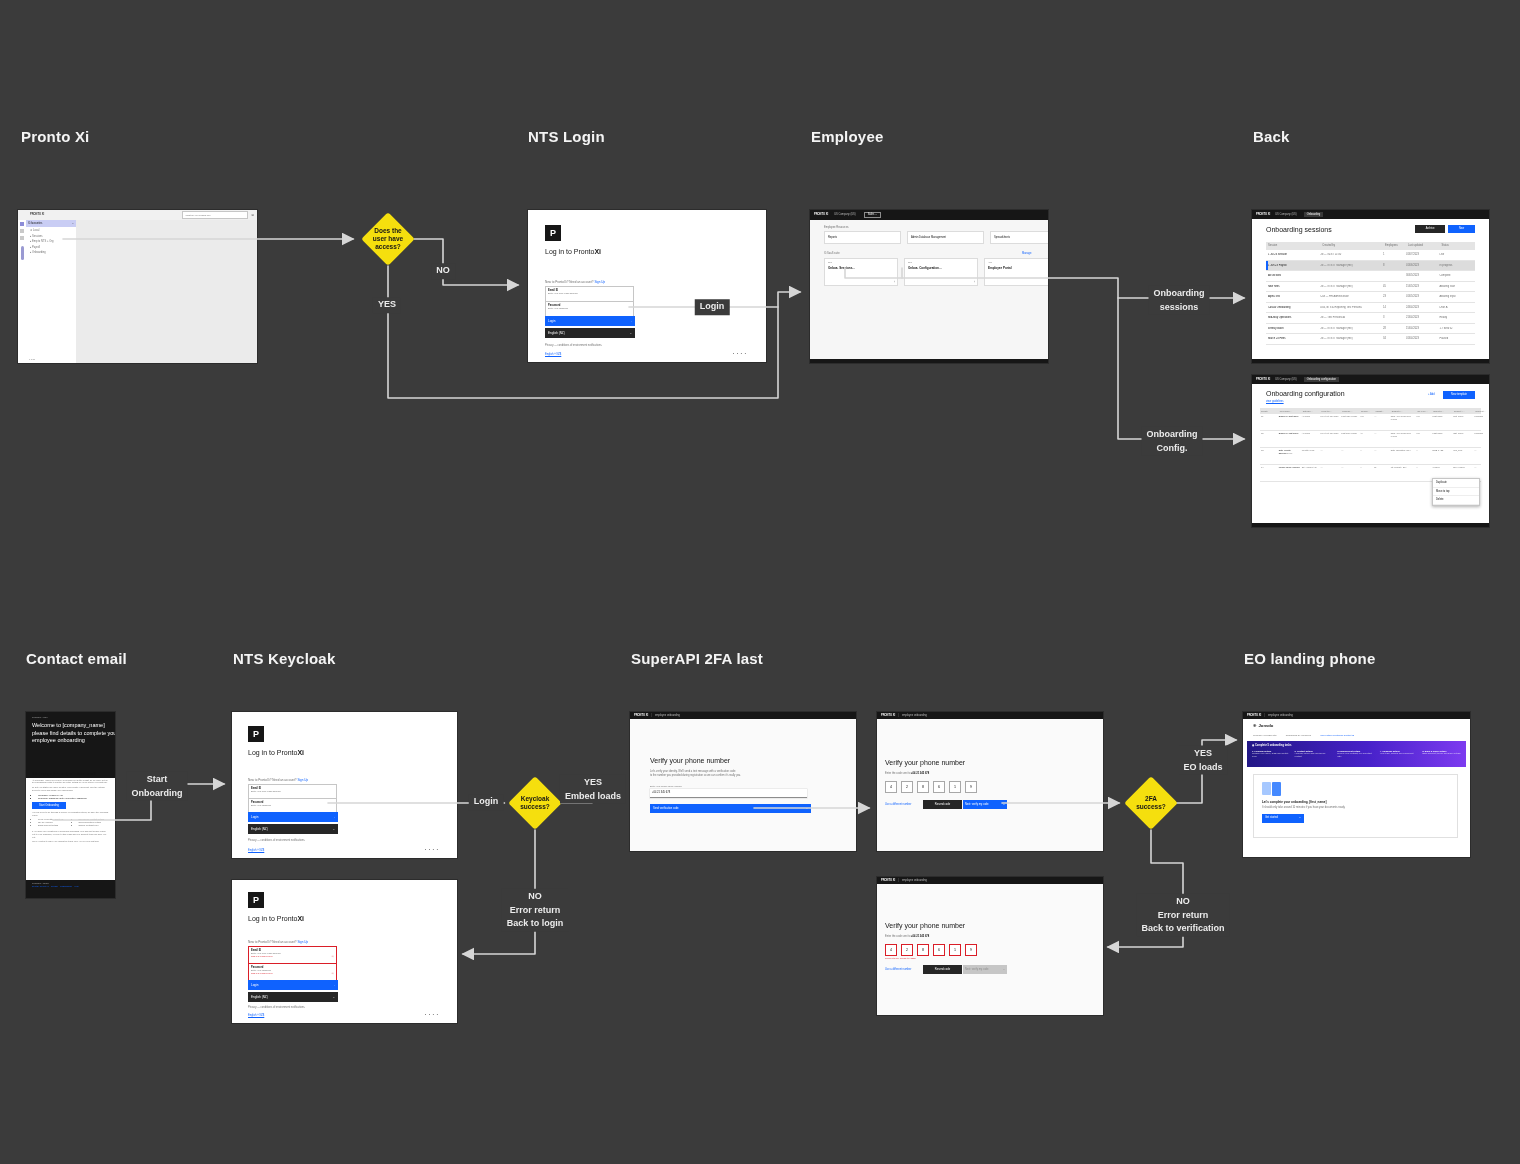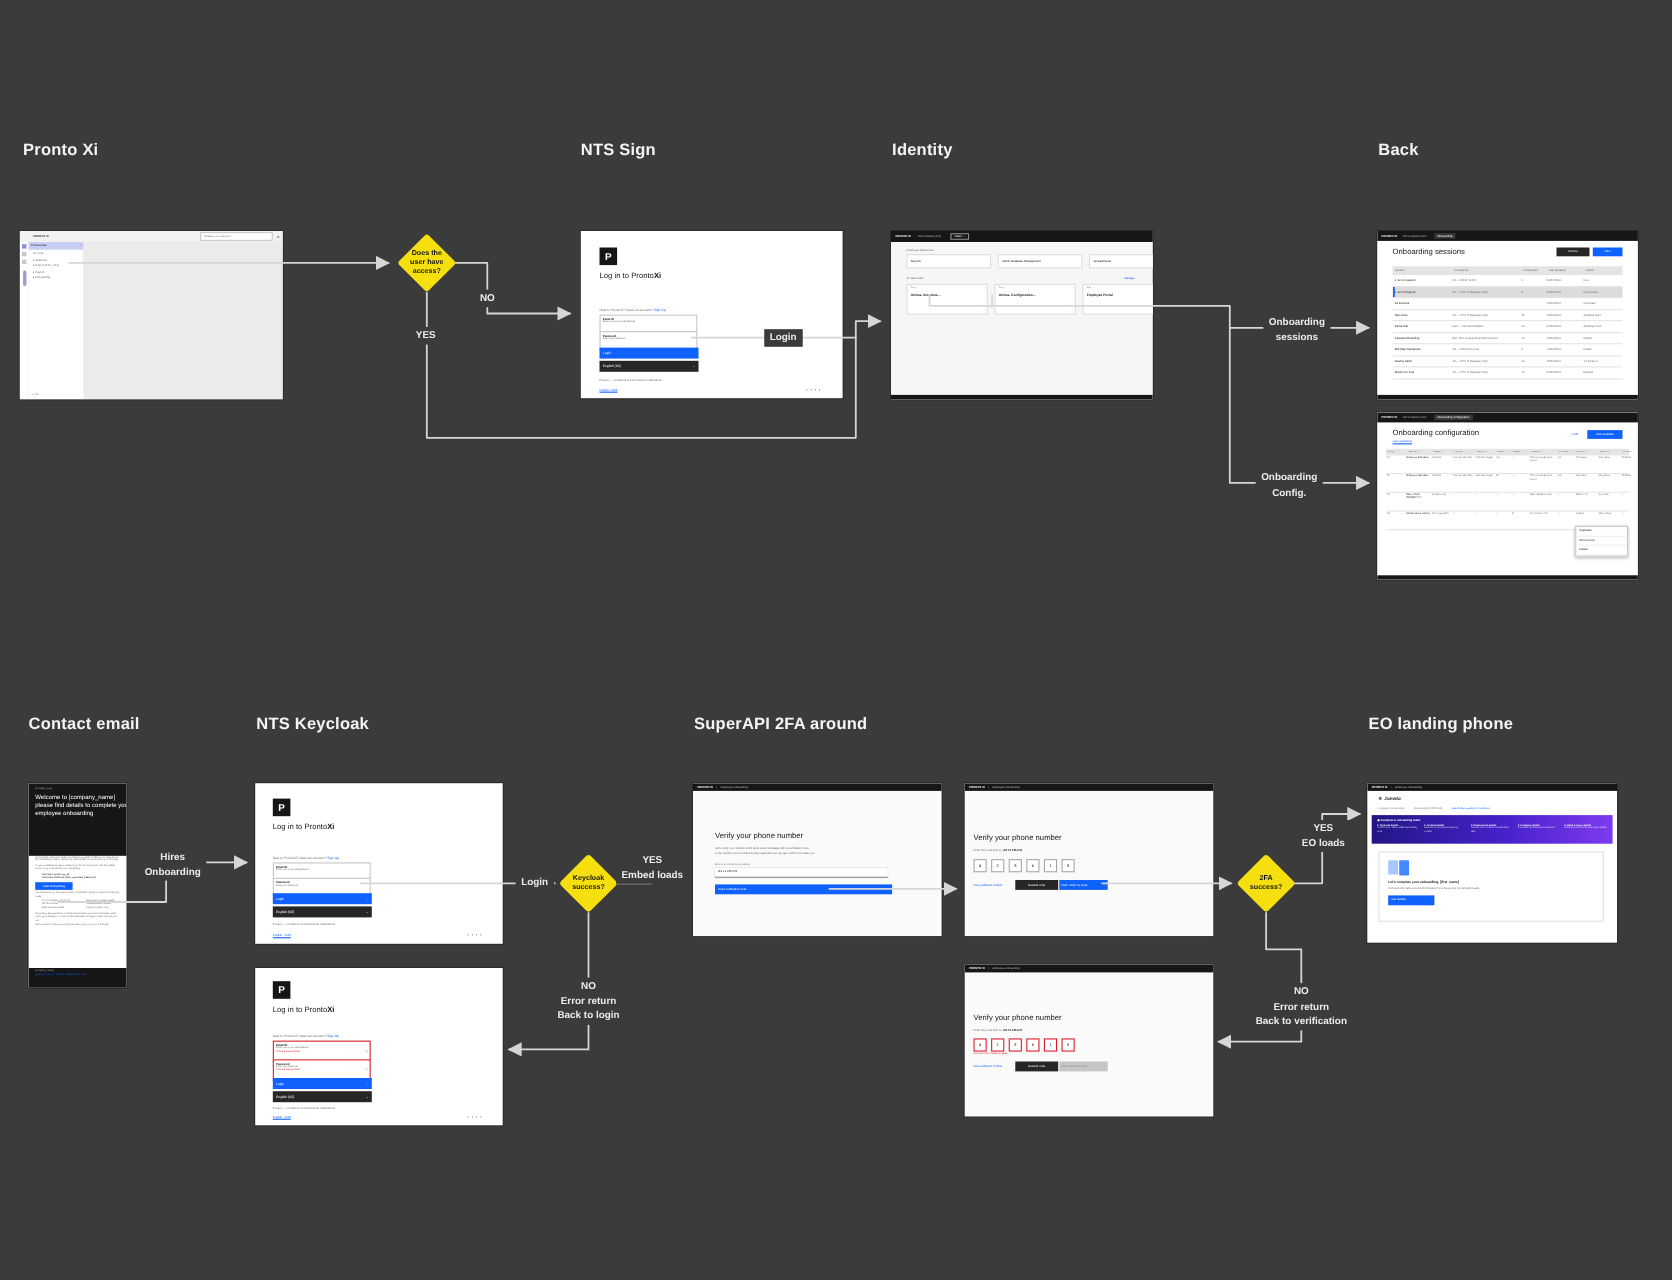--- a/index.html
+++ b/index.html
@@ -37,26 +37,26 @@
   .book i+i{background:#4589ff;height:14px;}
   ul{margin:1px 0;padding-left:6px;}
   li{margin:0;}
 </style>
 </head>
 <body>
 
 <div id="canvas">
 
   <div class="sect" style="left:21px;top:128px;">Pronto Xi</div>
-  <div class="sect" style="left:528px;top:128px;">NTS Sign</div>
-  <div class="sect" style="left:811px;top:128px;">Identity</div>
+  <div class="sect" style="left:528px;top:128px;">NTS Login</div>
+  <div class="sect" style="left:811px;top:128px;">Employee</div>
   <div class="sect" style="left:1253px;top:128px;">Back</div>
   <div class="sect" style="left:26px;top:650px;">Contact email</div>
   <div class="sect" style="left:233px;top:650px;">NTS Keycloak</div>
-  <div class="sect" style="left:631px;top:650px;">SuperAPI 2FA around</div>
+  <div class="sect" style="left:631px;top:650px;">SuperAPI 2FA last</div>
   <div class="sect" style="left:1244px;top:650px;">EO landing phone</div>
 
   <div class="scr" style="left:18px;top:210px;width:239px;height:153px;">
     <div class="abs" style="left:0;top:0;width:239px;height:10px;background:#f1f1f1;border-bottom:.5px solid #d8d8d8;display:flex;align-items:center;">
       <span class="f25" style="font-weight:700;margin-left:12px;color:#333;">PRONTO XI</span>
       <span class="bd f2 gr" style="margin-left:auto;width:62px;height:5.5px;display:flex;align-items:center;padding-left:2px;">What are you looking for?</span>
       <span class="f3 gr" style="margin:0 3px;">⊞</span>
     </div>
     <div class="abs" style="left:0;top:10px;width:8px;height:143px;background:#fff;border-right:.5px solid #e0e0e0;">
       <div style="width:4px;height:4px;background:#8d8dd8;margin:2px auto;"></div>
@@ -613,21 +613,21 @@
 success?</div>
   </div>
 
   <div class="lbl" style="left:443px;top:271px;">NO</div>
   <div class="lbl" style="left:387px;top:305px;">YES</div>
   <div class="lbl" style="left:712px;top:307px;">Login</div>
   <div class="lbl" style="left:1179px;top:300px;">Onboarding
 sessions</div>
   <div class="lbl" style="left:1172px;top:441px;">Onboarding
 Config.</div>
-  <div class="lbl" style="left:157px;top:786px;">Hires
+  <div class="lbl" style="left:157px;top:786px;">Start
 Onboarding</div>
   <div class="lbl" style="left:486px;top:802px;">Login</div>
   <div class="lbl" style="left:593px;top:789px;">YES
 Embed loads</div>
   <div class="lbl" style="left:535px;top:910px;">NO
 Error return
 Back to login</div>
   <div class="lbl" style="left:1203px;top:760px;">YES
 EO loads</div>
   <div class="lbl" style="left:1183px;top:915px;">NO

